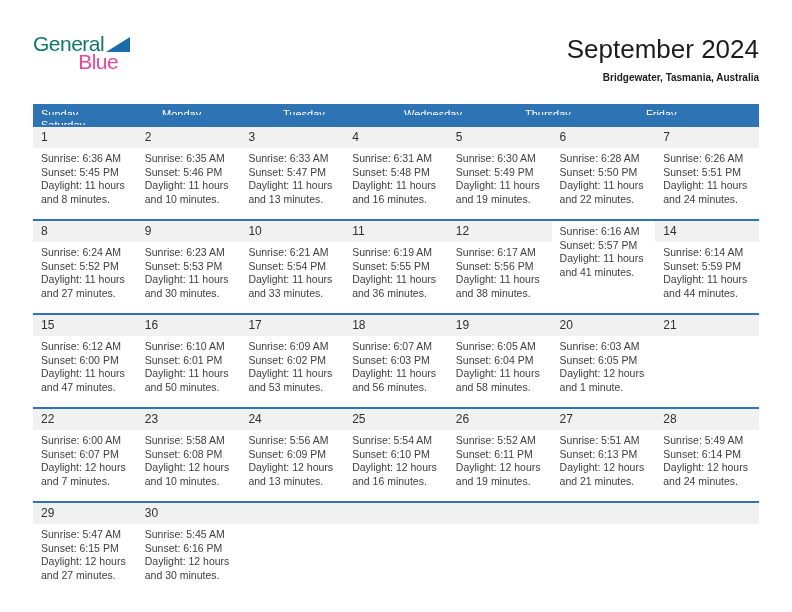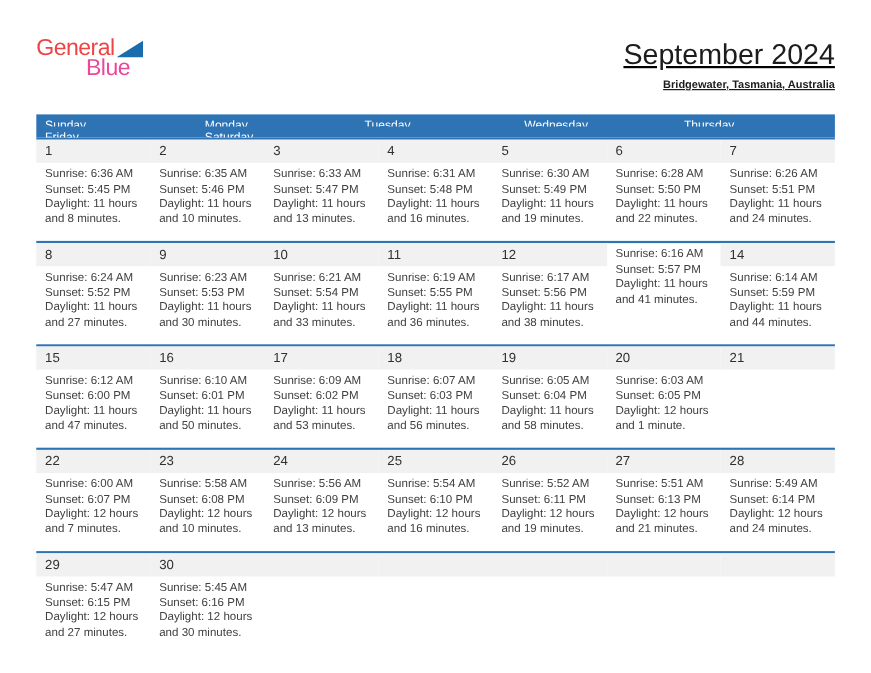--- a/index.html
+++ b/index.html
@@ -10,35 +10,35 @@
   }
 
   
   .topbar {
     position:absolute; top:33px; left:33px; right:33px;
     display:flex; justify-content:space-between; align-items:flex-start;
   }
   .logo { line-height:1; }
   .logo-row { display:flex; align-items:flex-end; }
   .logo-general {
-    font-size:21px; color:#ef4444; letter-spacing:-0.5px; font-weight:400;
+    font-size:21px; color:#0f766e; letter-spacing:-0.5px; font-weight:400;
   }
   .logo-triangle { margin-left:2px; margin-bottom:1px; display:block; }
   .logo-blue-row { text-align:right; padding-right:13px; margin-top:-3px; }
   .logo-blue { font-size:21px; color:#ec4899; letter-spacing:-0.5px; }
 
-  .titles { text-align:right; margin-top:2px;text-decoration:underline; }
+  .titles { text-align:right; margin-top:2px; }
   .page-title { font-size:26px; color:#1c1c1c; font-weight:400; line-height:1.1; }
   .page-subtitle { font-size:10px; color:#1c1c1c; font-weight:700; margin-top:8px; }
 
   
   .cal { position:absolute; top:104px; left:33px; right:33px; }
 
   .weekday-row {
-    display:grid; grid-template-columns:repeat(5, 1fr);
+    display:grid; grid-template-columns:repeat(6, 1fr);
     background:#2e74b5; height:21px;
   }
   .weekday-cell {
     color:#ffffff; font-size:11px; line-height:21px; padding-left:8px;
     white-space:nowrap; overflow:hidden;
   }
 
   .week-row {
     display:grid; grid-template-columns:repeat(7, 1fr);
     border-top:2px solid #2e74b5;

